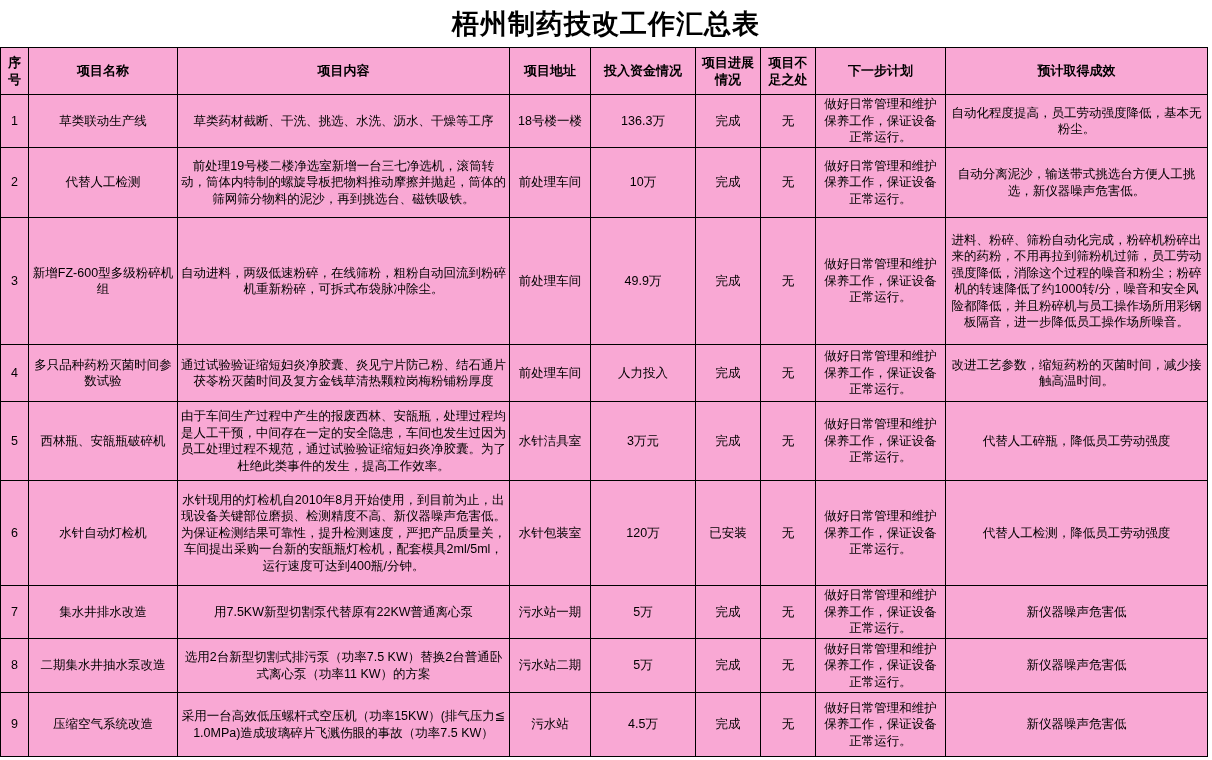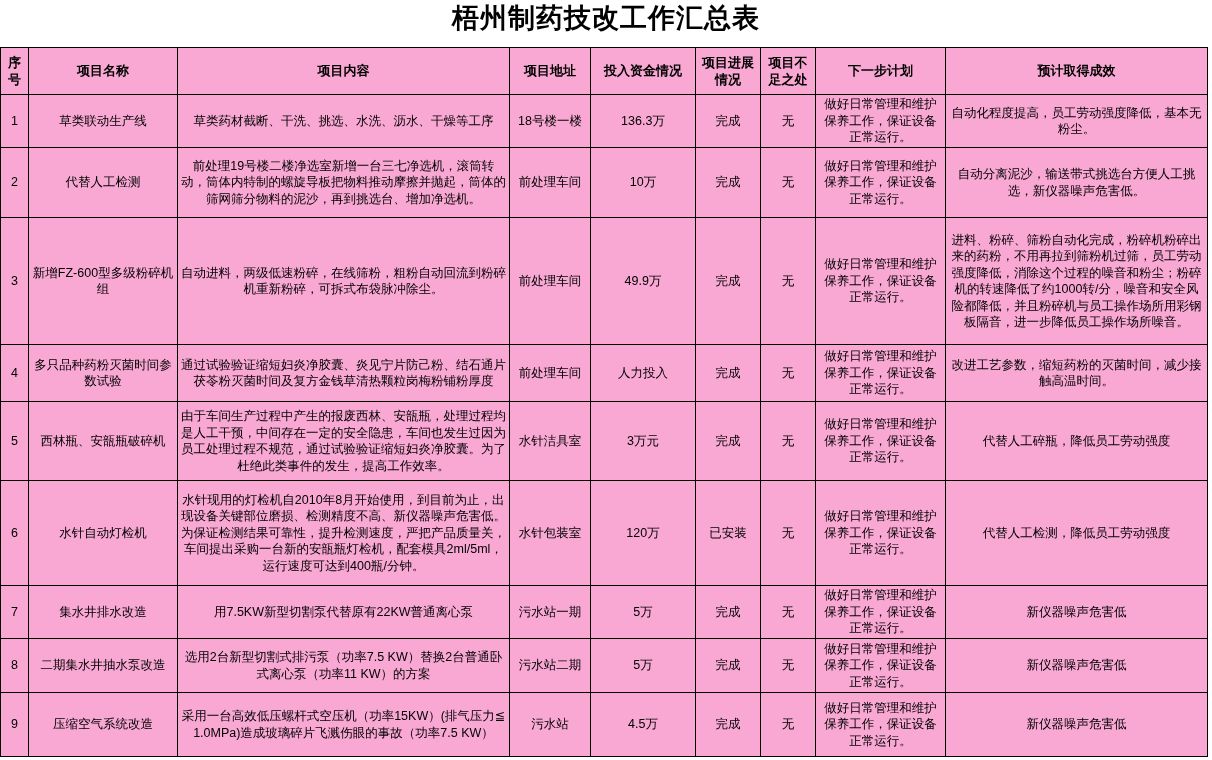--- a/index.html
+++ b/index.html
@@ -11,20 +11,21 @@
   }
   .page {
     width: 1212px;
     height: 760px;
     background: #ffffff;
     overflow: hidden;
   }
   .title-bar {
     height: 47px;
     display: flex;
+    align-items: center;
     justify-content: center;
   }
   .title-bar h1 {
     font-size: 27px;
     font-weight: bold;
     letter-spacing: 1px;
   }
   table.summary {
     border-collapse: collapse;
     table-layout: fixed;
@@ -97,21 +98,21 @@
           <td>18号楼一楼</td>
           <td>136.3万</td>
           <td>完成</td>
           <td>无</td>
           <td>做好日常管理和维护保养工作，保证设备正常运行。</td>
           <td>自动化程度提高，员工劳动强度降低，基本无粉尘。</td>
         </tr>
         <tr>
           <td>2</td>
           <td>代替人工检测</td>
-          <td>前处理19号楼二楼净选室新增一台三七净选机，滚筒转动，筒体内特制的螺旋导板把物料推动摩擦并抛起，筒体的筛网筛分物料的泥沙，再到挑选台、增加净选机。</td>
+          <td>前处理19号楼二楼净选室新增一台三七净选机，滚筒转动，筒体内特制的螺旋导板把物料推动摩擦并抛起，筒体的筛网筛分物料的泥沙，再到挑选台、磁铁吸铁。</td>
           <td>前处理车间</td>
           <td>10万</td>
           <td>完成</td>
           <td>无</td>
           <td>做好日常管理和维护保养工作，保证设备正常运行。</td>
           <td>自动分离泥沙，输送带式挑选台方便人工挑选，新仪器噪声危害低。</td>
         </tr>
         <tr>
           <td>3</td>
           <td>新增FZ-600型多级粉碎机组</td>

